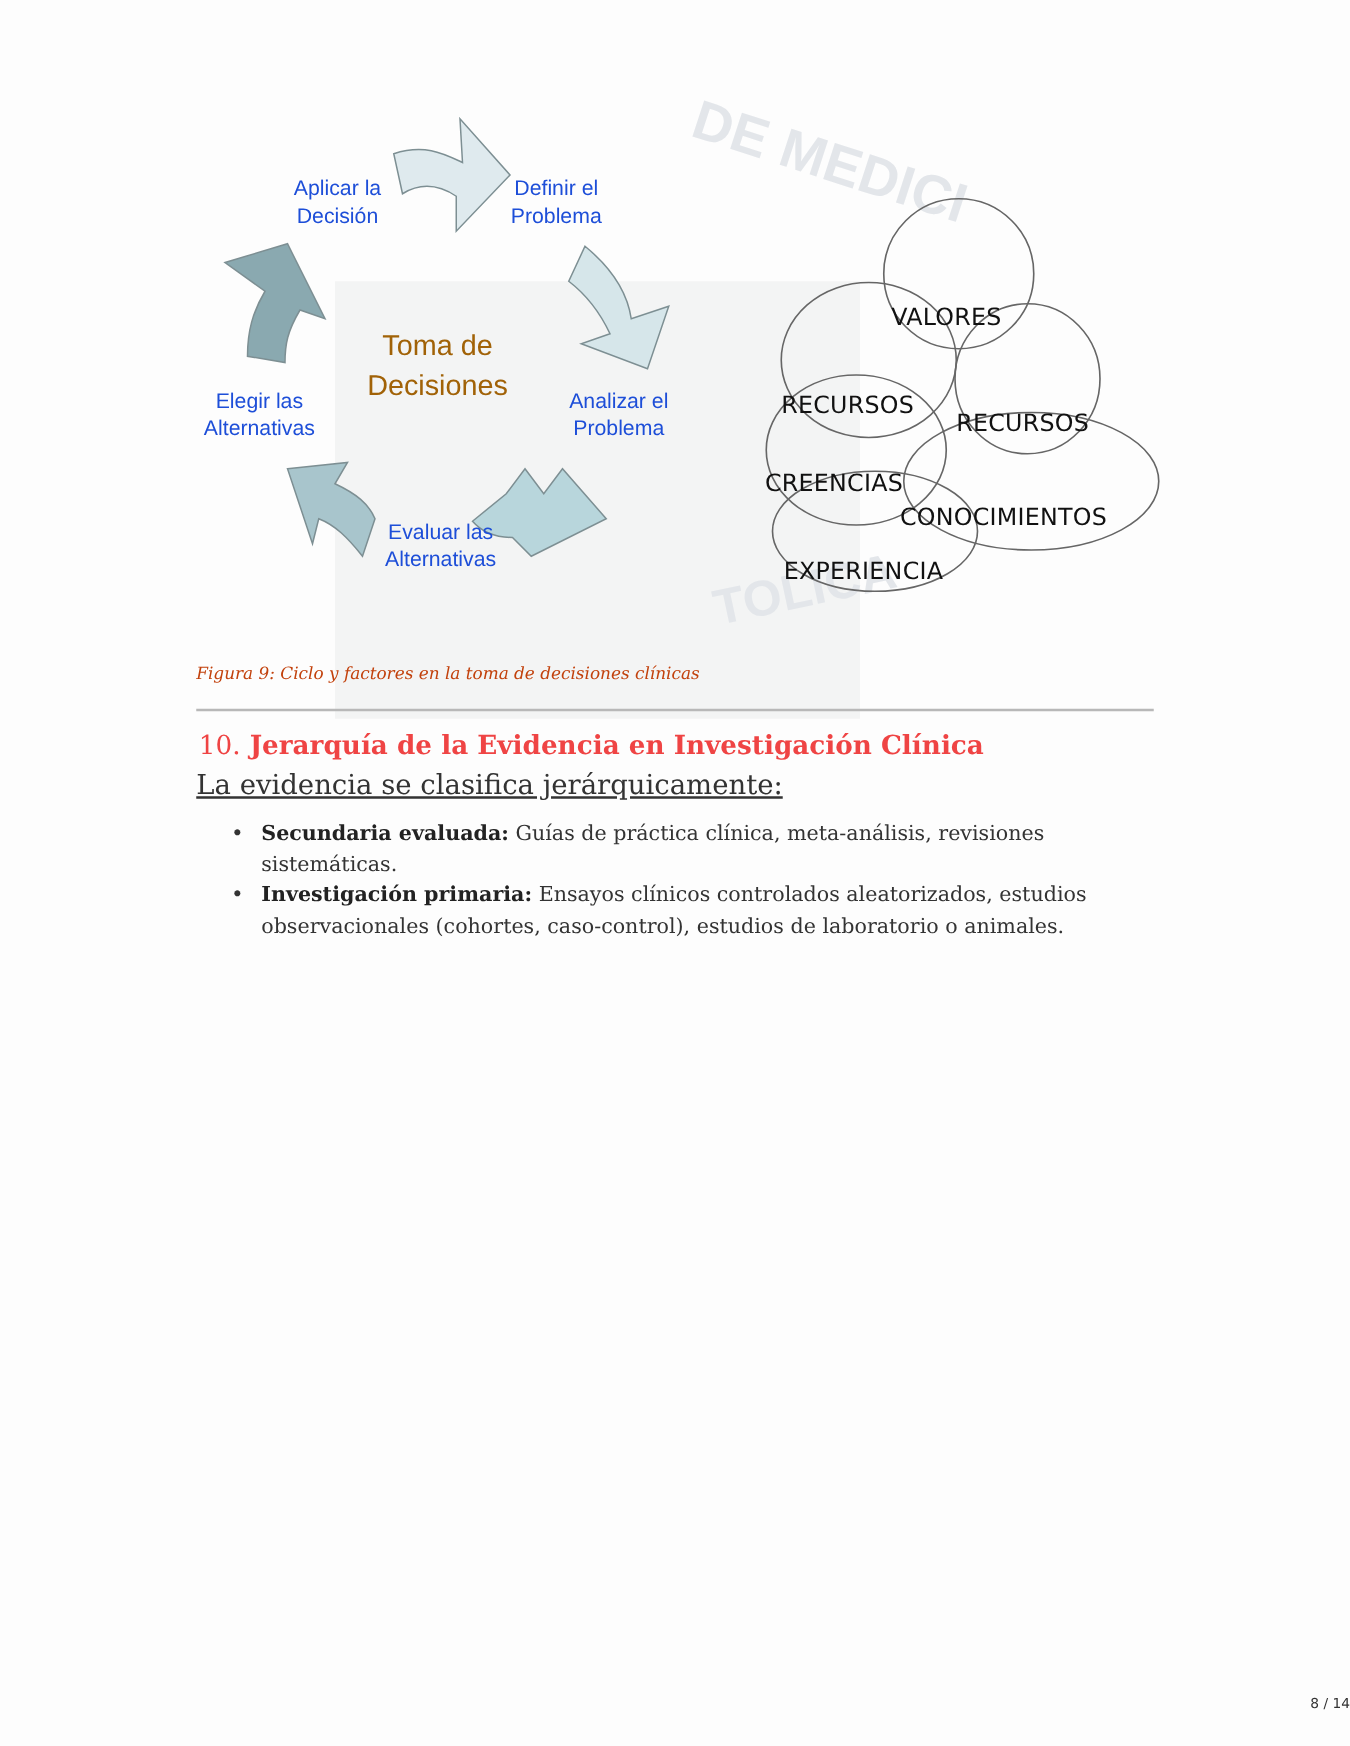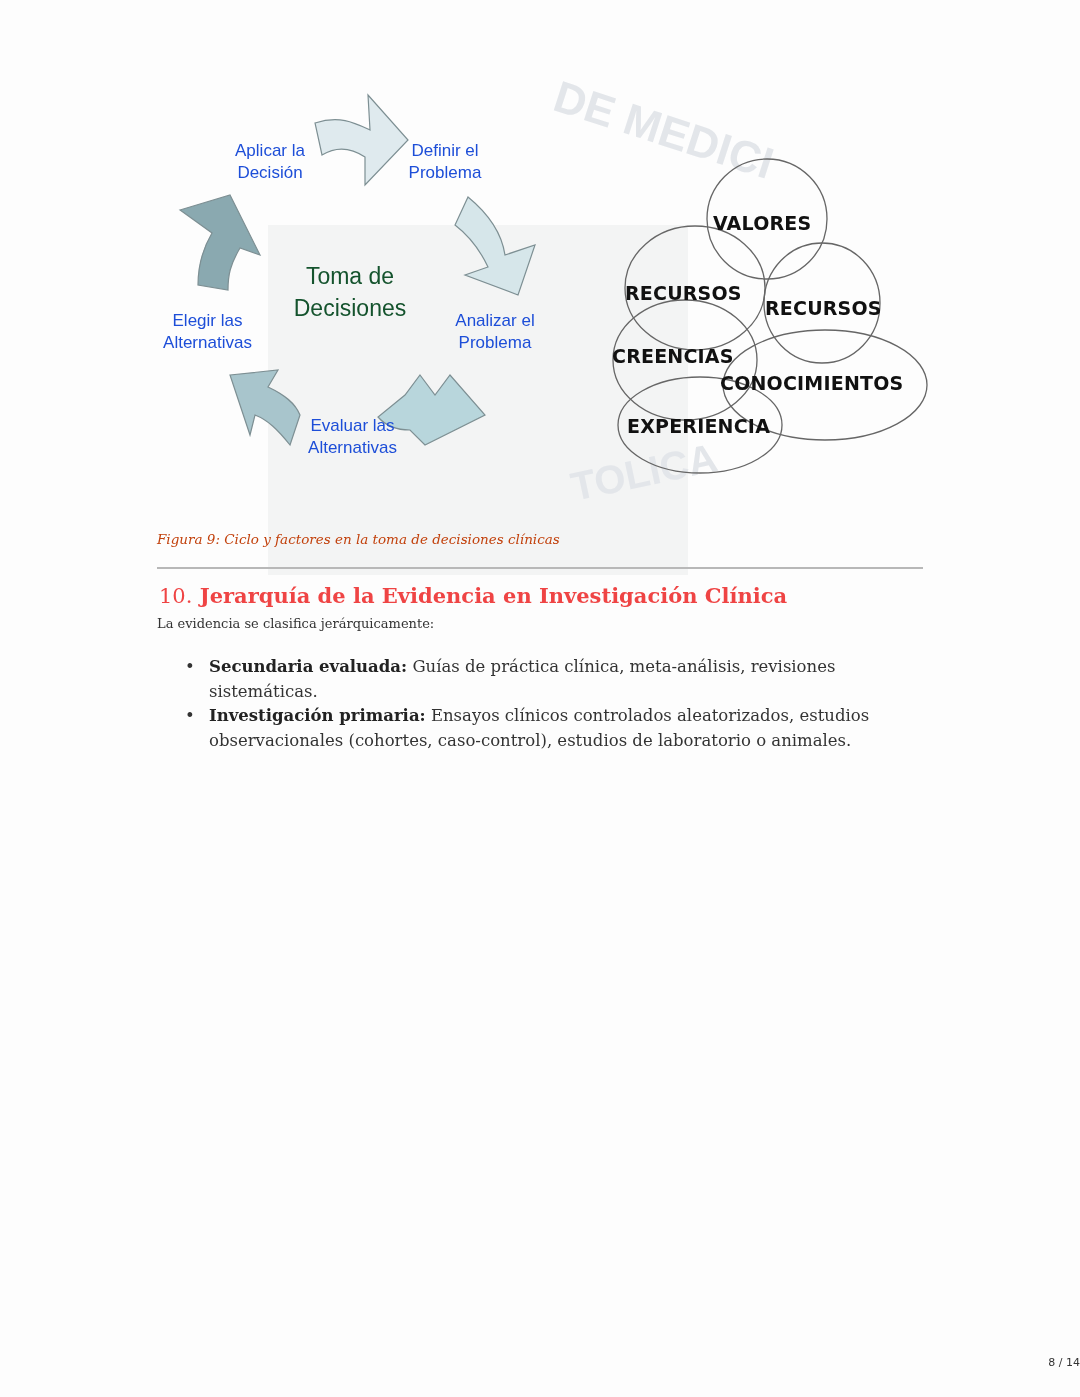--- a/index.html
+++ b/index.html
@@ -1,27 +1,27 @@
 <!DOCTYPE html>
 <html><head>
 <meta charset="utf-8">
 <style>
   html, body { margin:0; padding:0; background:#fdfdfd; }
   body { width:1080px; height:1397px; position:relative; overflow:hidden; font-family:"DejaVu Serif", serif; color:#222; }
   .figure { position:absolute; left:150px; top:85px; width:780px; height:410px; }
   .fig-bg { position:absolute; left:118px; top:140px; width:420px; height:350px; background:#f3f4f4; }
   .fig-label { position:absolute; font-family:"Liberation Sans", sans-serif; font-size:17px; line-height:22px; color:#1d4ed8; text-align:center; }
-  .fig-center { position:absolute; left:130px; top:175px; width:140px; font-family:"Liberation Sans", sans-serif; font-size:23px; line-height:32px; text-align:center; color:#14532d; }
-  .venn-label { position:absolute; font-family:"DejaVu Sans", sans-serif; font-weight:bold; font-size:19px; color:#111; letter-spacing:0.2px; }
+  .fig-center { position:absolute; left:130px; top:175px; width:140px; font-family:"Liberation Sans", sans-serif; font-size:23px; line-height:32px; text-align:center; color:#a16207; }
+  .venn-label { position:absolute; font-family:"DejaVu Sans", sans-serif; font-weight:normal; font-size:19px; color:#111; letter-spacing:0.2px;margin-top:31px; }
   .watermark { position:absolute; font-family:"Liberation Sans", sans-serif; font-weight:bold; color:#e3e6ea; }
   .caption { position:absolute; left:157px; top:531px; font-size:13.5px; font-style:italic; color:#c2410c; }
   .rule { position:absolute; left:157px; top:567px; width:766px; height:2px; background:#b8b8b8; }
   .heading { position:absolute; left:159px; top:583px; font-size:21px; font-weight:bold; color:#ef4444; }
   .heading .num { font-weight:normal; }
-  .intro { position:absolute; left:157px; top:616px; font-size:13px; color:#333; }
+  .intro { position:absolute; left:157px; top:616px; font-size:22px; color:#333;text-decoration:underline; }
   .list { position:absolute; left:185px; top:655px; width:720px; margin:0; padding:0; list-style:none; }
   .list li { position:relative; padding-left:24px; font-size:16.5px; line-height:24.5px; color:#333; }
   .list li .bullet { position:absolute; left:0; top:0; }
   .list li b { color:#222; }
   .page-num { position:absolute; left:0; width:1080px; top:1356px; text-align:right; font-family:"DejaVu Sans", sans-serif; font-size:11px; color:#333; }
 </style>
 </head>
 <body>
 
 <div class="figure">

